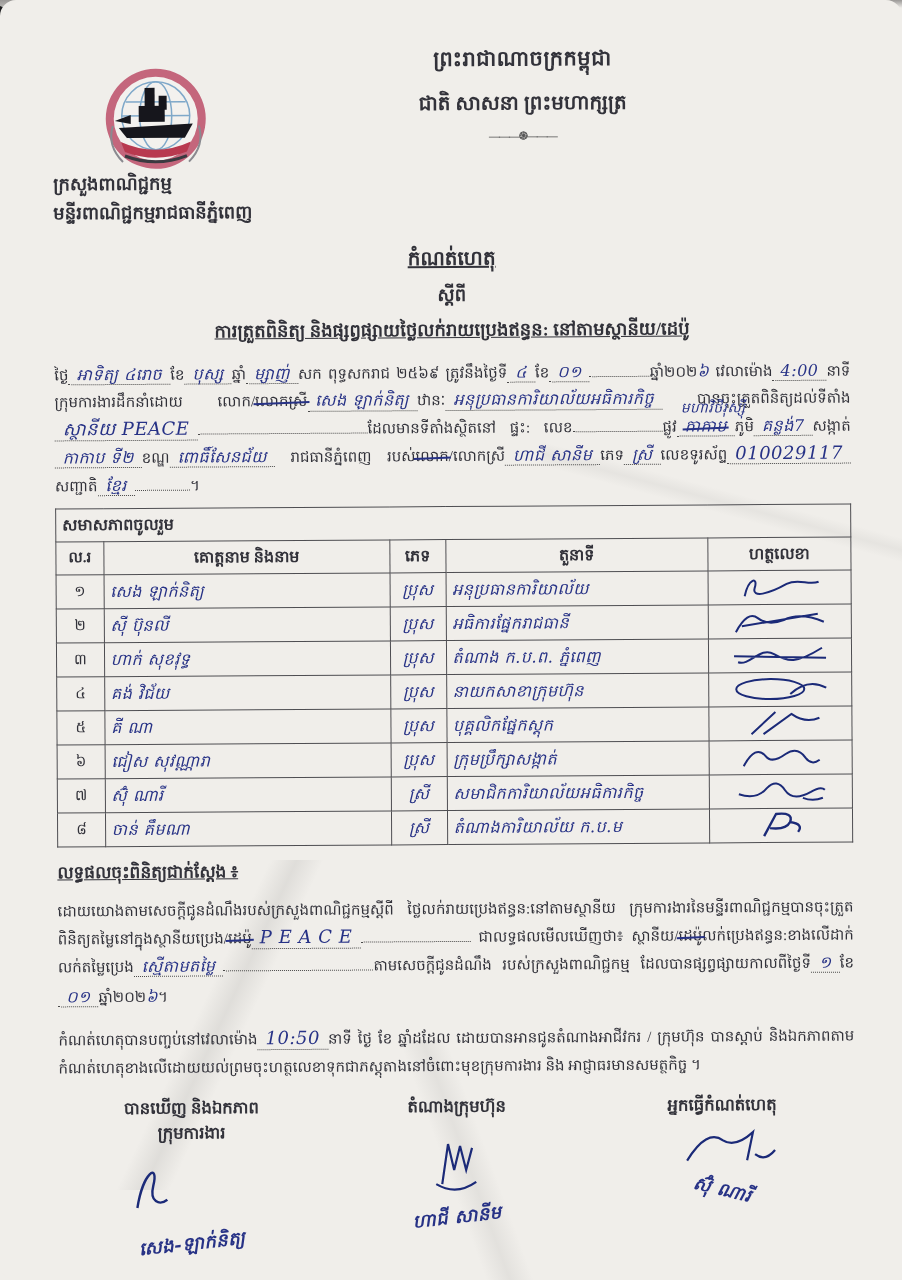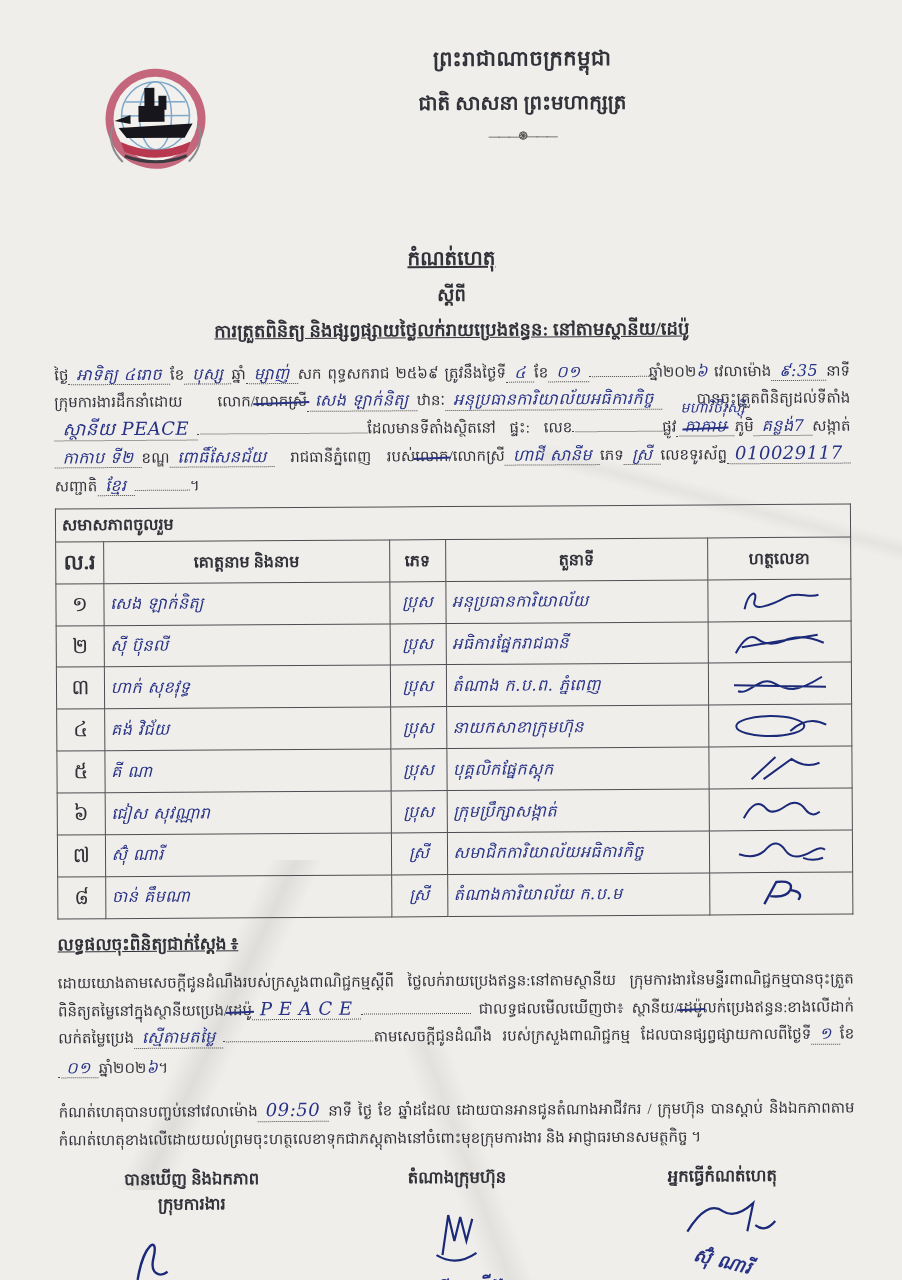--- a/index.html
+++ b/index.html
@@ -4,21 +4,21 @@
 <style>
   html,body{margin:0;padding:0;background:#777;}
   .photo{position:relative;width:902px;height:1280px;overflow:hidden;
          background:linear-gradient(135deg,#b9b7b4 0%,#e6e4e0 4%,#f0eeea 8%);
          font-family:"Liberation Serif","DejaVu Serif",serif;}
   .dark-corner{position:absolute;left:0;top:6px;width:26px;height:60px;background:#1c1c1e;
                clip-path:polygon(0 0,100% 18%,55% 100%,0 100%);}
   .dark-top{position:absolute;left:0;top:0;width:100%;height:8px;background:linear-gradient(#9a9896,transparent);}
   .paper{position:absolute;inset:0;background:
          linear-gradient(165deg,#efedე9 0%,#f3f1ed 30%,#eceae6 55%,#f1efeb 75%,#e7e5e1 100%);
-         background-color:#f0eeea;}
+         background-color:#f0eeea;border-radius:16px;}
   .crease{position:absolute;pointer-events:none;}
   .crease.c1{left:-40px;bottom:90px;width:520px;height:330px;
      background:linear-gradient(115deg,transparent 46%,rgba(120,120,118,.14) 50%,transparent 54%);}
   .crease.c2{left:120px;bottom:-20px;width:700px;height:260px;
      background:linear-gradient(70deg,transparent 47%,rgba(130,130,128,.12) 50%,transparent 53%);}
   .crease.c3{right:-60px;top:260px;width:420px;height:500px;
      background:linear-gradient(15deg,transparent 48%,rgba(140,140,138,.10) 50%,transparent 52%);}
   .content{position:absolute;left:56px;top:40px;width:796px;transform:rotate(-0.35deg);
            color:#32323a;font-size:15px;line-height:1.85;}
   
@@ -44,21 +44,21 @@
   .dots{border-bottom:1.6px dotted #4a4a4a;display:inline-block;min-width:60px;height:14px;}
   .strike{position:relative;}
   .strike:after{content:"";position:absolute;left:-2px;right:-2px;top:55%;border-top:2px solid #273286;transform:rotate(-2deg);}
   .overwrite{position:relative;display:inline-block;}
   .overwrite .above{position:absolute;left:4px;top:-17px;font-size:14px;white-space:nowrap;}
   
   table.att{border-collapse:collapse;width:100%;margin-top:8px;}
   table.att td,table.att th{border:1.5px solid #4e4e52;padding:1px 6px;vertical-align:middle;}
   .cap-cell{font-weight:bold;font-size:16px;text-align:left;height:28px;}
   th{font-weight:bold;font-size:16px;height:30px;}
-  .c-no{width:6%;text-align:center;font-size:21px;}
+  .c-no{width:6%;text-align:center;font-size:15px;}
   .c-name{width:36%;}
   .c-sex{width:7%;text-align:center;}
   .c-role{width:33%;}
   .c-sig{width:18%;}
   td.c-no{height:31px;}
   .sig-svg{display:block;margin:0 auto;}
   
   .res-h{font-weight:bold;font-size:17px;text-decoration:underline;margin-top:10px;}
   
   .sigs{display:flex;margin-top:14px;}
@@ -102,31 +102,35 @@
           <g stroke="#8a8a90" stroke-width="2" fill="none">
             <path d="M12 60 Q6 80 22 96"></path>
             <path d="M98 60 Q104 80 88 96"></path>
           </g>
         </svg>
         <div class="hdr-center">
           <div class="kingdom">ព្រះរាជាណាចក្រកម្ពុជា</div>
           <div class="motto">ជាតិ សាសនា ព្រះមហាក្សត្រ</div>
           <div class="divider">———֍———</div>
         </div>
+        <div class="ministry-block">
+          <div>ក្រសួងពាណិជ្ជកម្ម</div>
+          <div>មន្ទីរពាណិជ្ជកម្មរាជធានីភ្នំពេញ</div>
+        </div>
       </div>
 
       <div class="titles">
         <div class="t-main">កំណត់ហេតុ</div>
         <div class="t-about">ស្តីពី</div>
         <div class="t-subject">ការត្រួតពិនិត្យ និងផ្សព្វផ្សាយថ្លៃលក់រាយប្រេងឥន្ធន: នៅតាមស្ថានីយ/ដេប៉ូ</div>
       </div>
 
       <div class="para">
         <span class="indent">ថ្ងៃ</span><span class="blank hw">អាទិត្យ ៤រោច</span><span>ខែ</span><span class="blank hw">បុស្ស</span><span>ឆ្នាំ</span><span class="blank hw">ម្សាញ់</span><span>សក ពុទ្ធសករាជ ២៥៦៩ ត្រូវនឹងថ្ងៃទី</span><span class="blank hw">៤</span><span>ខែ</span><span class="blank hw">០១</span><span class="dots"></span><span>ឆ្នាំ២០២</span><span class="hw">៦</span>
-        <span>វេលាម៉ោង</span><span class="blank hw">៩:35</span><span>នាទី ក្រុមការងារដឹកនាំដោយ លោក/</span><span class="strike">លោកស្រី</span><span class="blank hw">សេង​ ឡាក់និត្យ</span><span>ឋានៈ</span><span class="blank hw">អនុប្រធានការិយាល័យអធិការកិច្ច</span>
+        <span>វេលាម៉ោង</span><span class="blank hw">4:00</span><span>នាទី ក្រុមការងារដឹកនាំដោយ លោក/</span><span class="strike">លោកស្រី</span><span class="blank hw">សេង​ ឡាក់និត្យ</span><span>ឋានៈ</span><span class="blank hw">អនុប្រធានការិយាល័យអធិការកិច្ច</span>
         <span>បានចុះត្រួតពិនិត្យដល់ទីតាំង</span><span class="blank hw big">ស្ថានីយ  PEACE</span><span class="dots" style="min-width:170px"></span><span>ដែលមានទីតាំងស្ថិតនៅ ផ្ទះ:</span>
         <span>លេខ</span><span class="dots" style="min-width:90px"></span><span>ផ្លូវ</span><span class="overwrite blank"><span class="hw above">មហាវិថីរុស្ស៊ី</span><span class="hw strike">កាកាប</span></span><span>ភូមិ</span><span class="blank hw">គន្លង់7</span><span>សង្កាត់</span><span class="blank hw">កាកាប ទី២</span><span>ខណ្ឌ</span><span class="blank hw">ពោធិ៍សែនជ័យ</span>
         <span>រាជធានីភ្នំពេញ របស់</span><span class="strike">លោក</span><span>/លោកស្រី</span><span class="blank hw">ហាជី សានីម</span><span>ភេទ</span><span class="blank hw">ស្រី</span><span>លេខទូរស័ព្ទ</span><span class="blank hw big">010029117</span>
         <span>សញ្ជាតិ</span><span class="blank hw">ខ្មែរ</span><span class="dots" style="min-width:55px"></span><span>។</span>
       </div>
 
       <table class="att">
         <tbody>
             <tr>
           <td class="cap-cell" colspan="5">សមាសភាពចូលរួម</td>
@@ -230,21 +234,21 @@
       </tbody>
         </table>
 
       <div class="res-h">លទ្ធផលចុះពិនិត្យជាក់ស្តែង ៖</div>
       <div class="para">
         <span class="indent">ដោយយោងតាមសេចក្តីជូនដំណឹងរបស់ក្រសួងពាណិជ្ជកម្មស្តីពី ថ្លៃលក់រាយប្រេងឥន្ធន:នៅតាមស្ថានីយ ក្រុមការងារនៃមន្ទីរពាណិជ្ជកម្មបានចុះត្រួតពិនិត្យតម្លៃនៅក្នុងស្ថានីយប្រេង/</span><span class="strike">ដេប៉ូ</span><span class="blank hw big">P E A C E</span><span class="dots" style="min-width:110px"></span>
         <span>ជាលទ្ធផលមើលឃើញថា៖ ស្ថានីយ/</span><span class="strike">ដេប៉ូ</span><span>លក់ប្រេងឥន្ធន:ខាងលើដាក់លក់តម្លៃប្រេង</span><span class="blank hw">ស្មើតាមតម្លៃ</span><span class="dots" style="min-width:150px"></span><span>តាមសេចក្តីជូនដំណឹង របស់ក្រសួងពាណិជ្ជកម្ម ដែលបានផ្សព្វផ្សាយកាលពីថ្ងៃទី</span><span class="blank hw">១</span><span>ខែ</span><span class="blank hw">០១</span><span>ឆ្នាំ២០២</span><span class="hw">៦</span><span>។</span>
       </div>
 
       <div class="para" style="margin-top:16px;">
-        <span class="indent">កំណត់ហេតុបានបញ្ចប់នៅវេលាម៉ោង</span><span class="blank hw big">09:50</span><span>នាទី ថ្ងៃ ខែ ឆ្នាំដដែល ដោយបានអានជូនតំណាងអាជីវករ / ក្រុមហ៊ុន បានស្តាប់ និងឯកភាពតាមកំណត់ហេតុខាងលើដោយយល់ព្រមចុះហត្ថលេខាទុកជាភស្តុតាងនៅចំពោះមុខក្រុមការងារ និង អាជ្ញាធរមានសមត្ថកិច្ច ។</span>
+        <span class="indent">កំណត់ហេតុបានបញ្ចប់នៅវេលាម៉ោង</span><span class="blank hw big">10:50</span><span>នាទី ថ្ងៃ ខែ ឆ្នាំដដែល ដោយបានអានជូនតំណាងអាជីវករ / ក្រុមហ៊ុន បានស្តាប់ និងឯកភាពតាមកំណត់ហេតុខាងលើដោយយល់ព្រមចុះហត្ថលេខាទុកជាភស្តុតាងនៅចំពោះមុខក្រុមការងារ និង អាជ្ញាធរមានសមត្ថកិច្ច ។</span>
       </div>
 
       <div class="sigs">
         <div class="sig-col">
           <div>បានឃើញ និងឯកភាព</div>
           <div>ក្រុមការងារ</div>
           <div class="sig-art">
             <svg width="170" height="70">
                 <path d="M30 56 C36 20 52 10 46 34 C42 50 52 54 60 48" stroke="#1b2a78" stroke-width="2.4" fill="none"></path>
               </svg><br>

